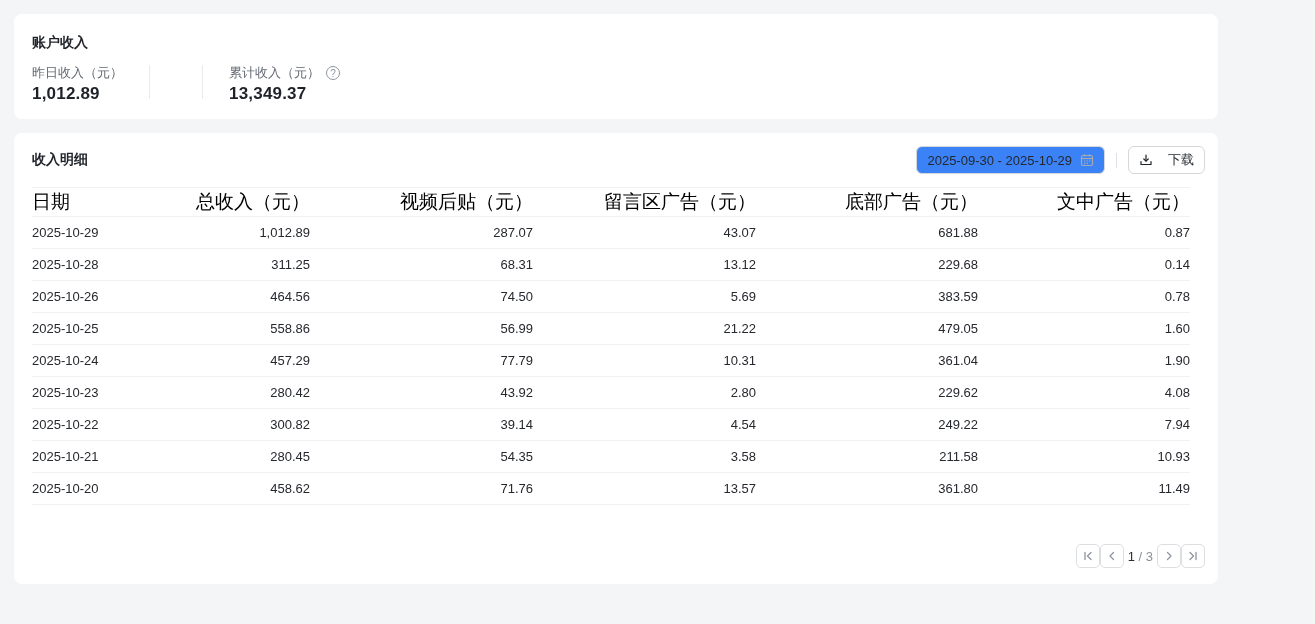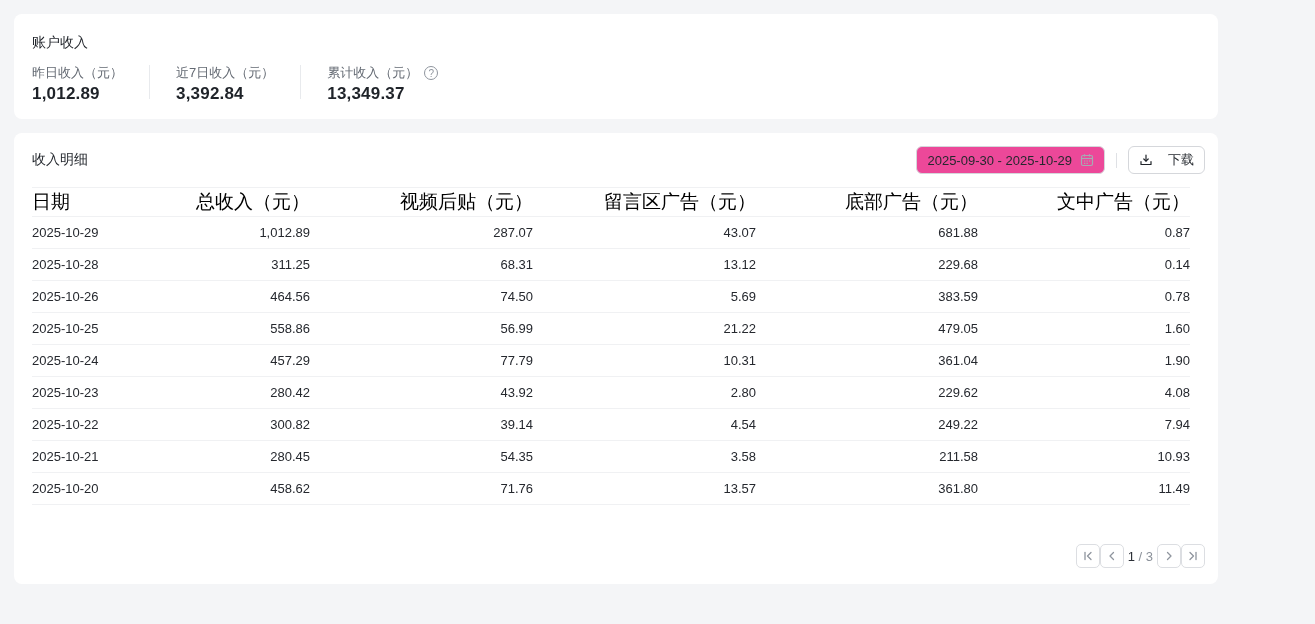--- a/index.html
+++ b/index.html
@@ -12,21 +12,21 @@
     -webkit-font-smoothing:antialiased;
   }
   .card {
     position:absolute; left:14px; width:1204px;
     background:#ffffff; border-radius:8px;
     box-sizing:border-box;
   }
   .card1 { top:14px; height:105px; padding:20px 18px 0 18px; }
   .card2 { top:133px; height:451px; }
 
-  .card-title { font-size:14px; font-weight:400; color:#1f2329; }
+  .card-title { font-size:14px; font-weight:700; color:#1f2329; }
 
   
   .stats-row { display:flex; margin-top:13px; }
   .stat { display:flex; flex-direction:column; }
   .stat-label { display:flex; align-items:center; font-size:13px; color:#646a73; line-height:16px; }
   .stat-value { font-size:17px; font-weight:700; color:#1f2329; margin-top:3px; letter-spacing:.2px; }
   .stat-divider { width:1px; height:34px; background:#e8eaed; margin:0 26px; }
   .help-icon {
     width:14px; height:14px; margin-left:6px; border-radius:50%;
     border:1px solid #8f959e; color:#8f959e; font-size:10px; line-height:13px;
@@ -36,21 +36,21 @@
   
   .detail-header {
     height:54px; display:flex; align-items:center; justify-content:space-between;
     padding:0 13px 0 18px;
   }
   .header-controls { display:flex; align-items:center; }
   .date-range {
     display:flex; align-items:center; gap:8px;
     height:28px; padding:0 10px; box-sizing:border-box;
     border:1px solid #d5d7db; border-radius:6px;
-    font-size:13px; color:#25282e; cursor:pointer; background:#ec4899;
+    font-size:13px; color:#25282e; cursor:pointer; background:#3b82f6;
   }
   .ctrl-divider { width:1px; height:15px; background:#dfe1e5; margin:0 11px; }
   .download-btn {
     display:flex; align-items:center; gap:15px;
     height:28px; padding:0 10px; box-sizing:border-box;
     border:1px solid #d5d7db; border-radius:6px; background:#fff;
     font-size:13px; color:#1f2329; cursor:pointer;
     font-family:"Liberation Sans", sans-serif;
   }
   .icon-svg { display:block; }
@@ -90,26 +90,20 @@
 <div class="card card1">
   <div class="card-title">账户收入</div>
   <div class="stats-row" id="stats-row">
       <div class="stat">
         <div class="stat-label">
           <span>昨日收入（元）</span>
         </div>
         <div class="stat-value">1,012.89</div>
       </div>
       <div class="stat-divider"></div>
-      <div class="stat">
-        <div class="stat-label">
-          <span>近7日收入（元）</span>
-        </div>
-        <div class="stat-value">3,392.84</div>
-      </div>
       <div class="stat-divider"></div>
       <div class="stat">
         <div class="stat-label">
           <span>累计收入（元）</span>
           <span class="help-icon">?</span>
         </div>
         <div class="stat-value">13,349.37</div>
       </div>
     </div>
 </div>

